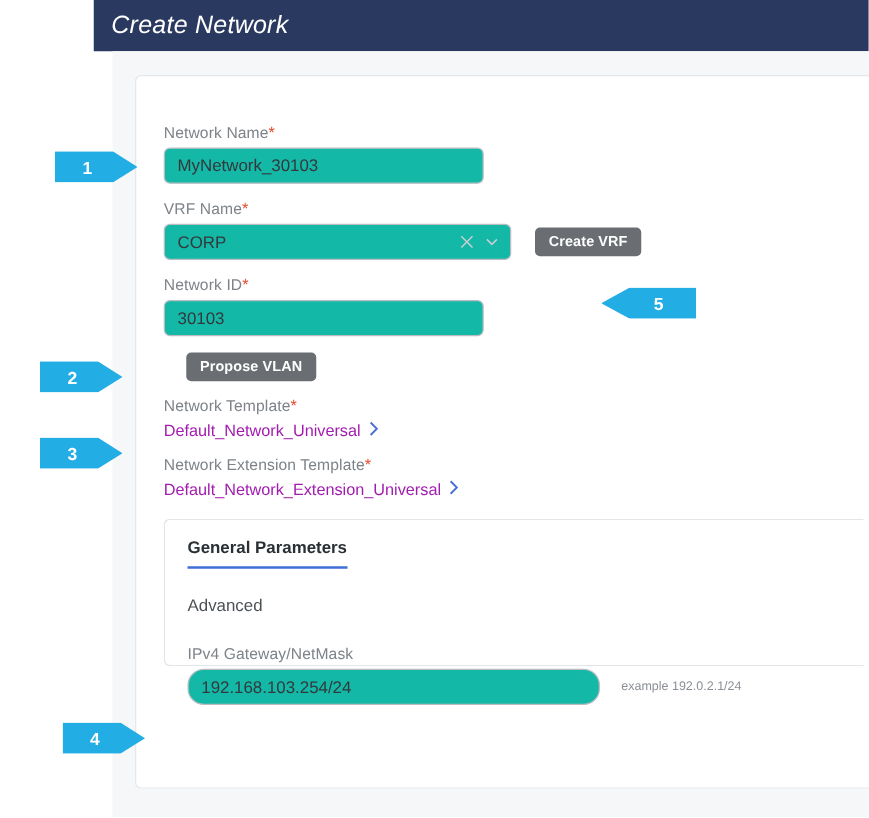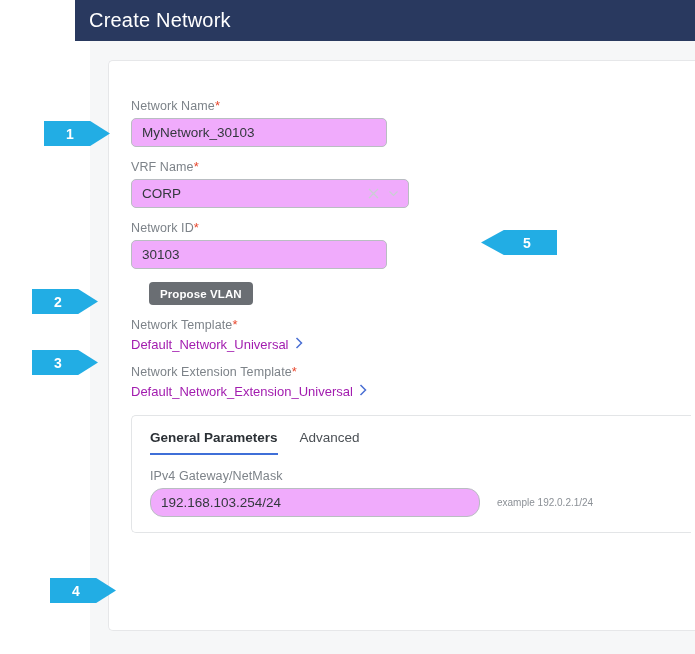--- a/index.html
+++ b/index.html
@@ -36,20 +36,21 @@
     display: flex;
     align-items: center;
   }
   #dialog-title {
     color: #ffffff;
     font-size: 20px;
     font-weight: 400;
     letter-spacing: .2px;
     padding-left: 14px;
     white-space: nowrap;
+    font-style: italic;
   }
 
   #dialog-body {
     position: absolute;
     left: 15px;
     top: 41px;
     width: 620px;
     height: 613px;
     background: #f6f7f8;
   }
@@ -88,21 +89,21 @@
     color: #e8482e;
     font-size: 13px;
     line-height: 1;
   }
 
   .text-input {
     box-sizing: border-box;
     height: 29px;
     border: 1px solid #b9bdc2;
     border-radius: 5px;
-    background: #f0abfc;
+    background: #14b8a6;
     font-size: 13.5px;
     color: #33383d;
     padding: 0 10px;
     display: flex;
     align-items: center;
     white-space: nowrap;
     overflow: hidden;
   }
 
   .row {
@@ -186,20 +187,21 @@
     border: 1px solid #e3e5e7;
     border-right: none;
     border-radius: 5px 0 0 5px;
     padding: 14px 0 0 18px;
     background: #fff;
   }
   #tab-strip {
     display: flex;
     gap: 22px;
     align-items: flex-start;
+    flex-direction: column;
   }
   .tab {
     font-size: 13.5px;
     padding-bottom: 8px;
     cursor: pointer;
     white-space: nowrap;
   }
   .tab.active {
     color: #2b3035;
     font-weight: bold;
@@ -273,20 +275,21 @@
                       <path d="M1 1 L10 10 M10 1 L1 10" stroke="#c9ced3" stroke-width="1.2" fill="none"></path>
                     </svg>
                 </span>
                 <span>
                   <svg width="11" height="11" viewBox="0 0 11 11">
                       <path d="M1.5 3.5 L5.5 7.5 L9.5 3.5" stroke="#c9ced3" stroke-width="1.2" fill="none"></path>
                     </svg>
                 </span>
               </span>
             </div>
+            <button class="gray-button" id="create-vrf-button">Create VRF</button>
           </div>
         </div>
 
         <div class="group">
           <div class="field-label"><span>Network ID</span><span class="req">*</span></div>
           <div class="text-input" id="network-id-input">30103</div>
         </div>
 
         <div class="group">
           <div class="row">

